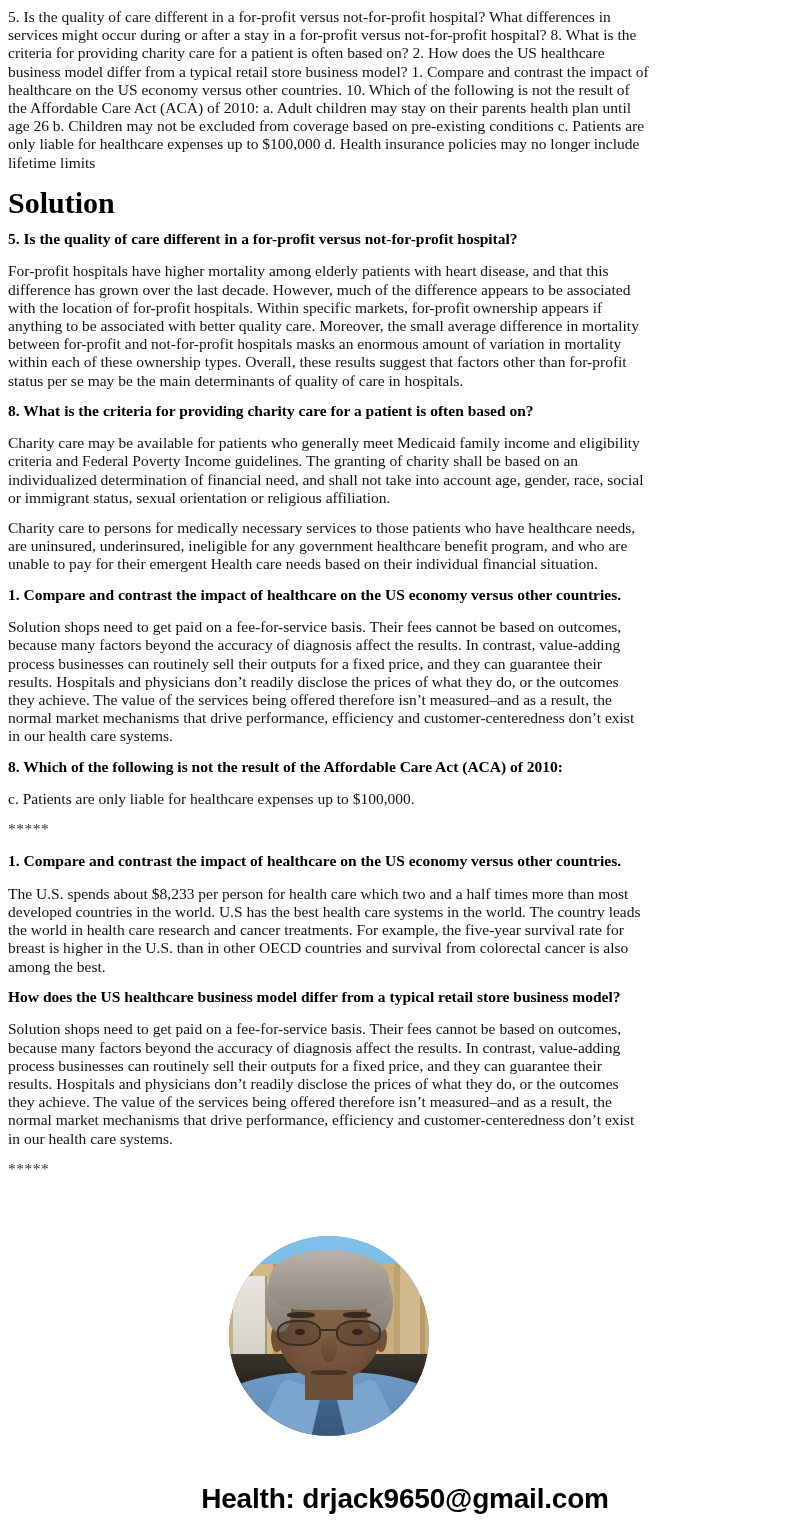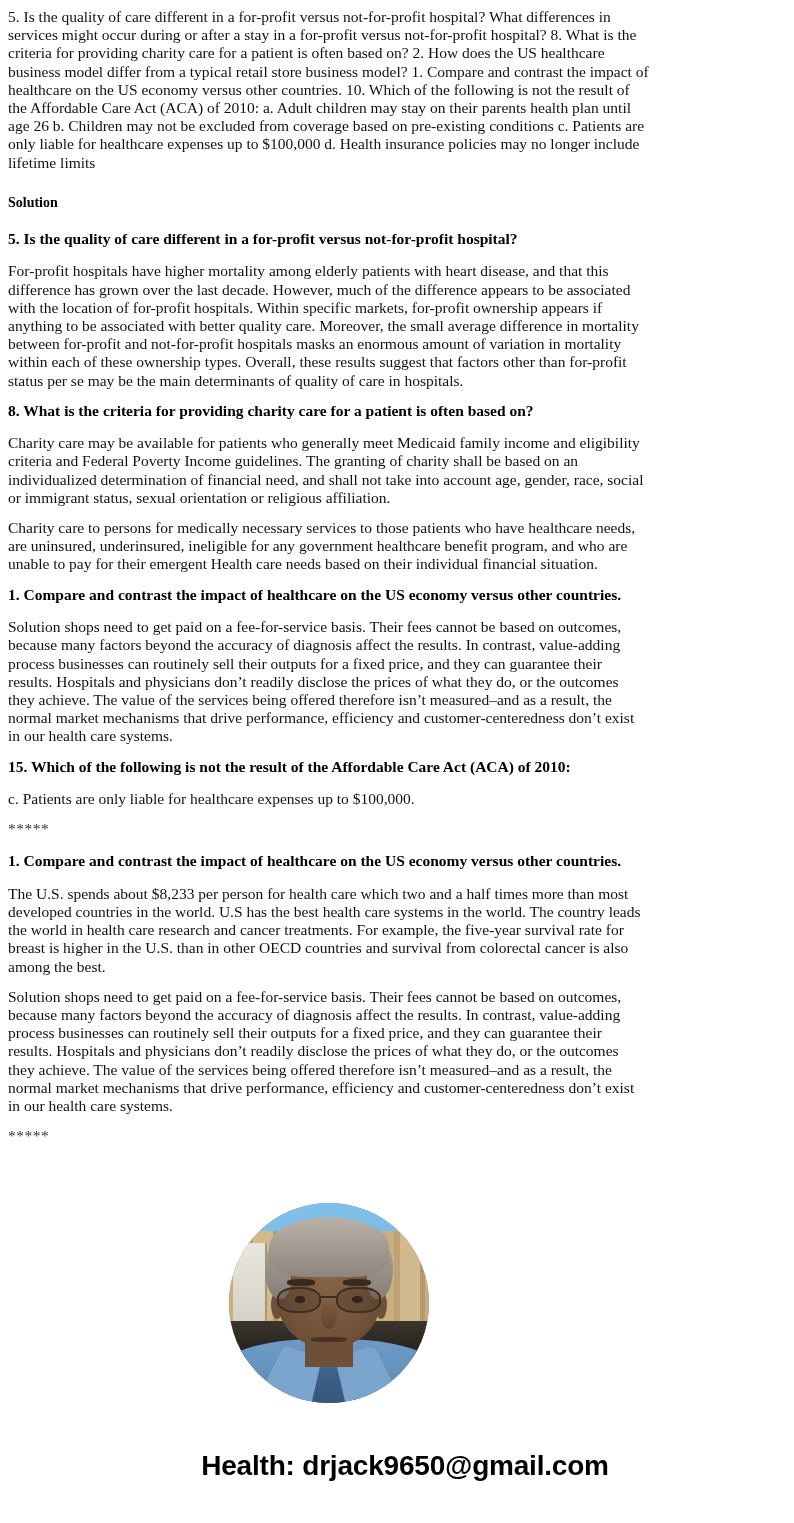--- a/index.html
+++ b/index.html
@@ -24,21 +24,21 @@
     font-size: 15.5px;
     line-height: 18.2px;
     margin: 0 0 12px 0;
     text-align: left;
     color: #111111;
   }
   p.body-text.intro {
     margin-bottom: 18px;
   }
   h2.section-title {
-    font-size: 14px;
+    font-size: 30px;
     line-height: 26px;
     font-weight: bold;
     margin: 16px 0 14px 0;
     color: #000000;
   }
   h3.qa-heading {
     font-size: 15.5px;
     line-height: 18.5px;
     font-weight: bold;
     margin: 0 0 14px 0;
@@ -257,30 +257,31 @@
   <h3 class="qa-heading">8. What is the criteria for providing charity care for a patient is often based on?</h3>
 
   <p class="body-text">Charity care may be available for patients who generally meet Medicaid family income and eligibility criteria and Federal Poverty Income guidelines. The granting of charity shall be based on an individualized determination of financial need, and shall not take into account age, gender, race, social or immigrant status, sexual orientation or religious affiliation.</p>
 
   <p class="body-text">Charity care to persons for medically necessary services to those patients who have healthcare needs, are uninsured, underinsured, ineligible for any government healthcare benefit program, and who are unable to pay for their emergent Health care needs based on their individual financial situation.</p>
 
   <h3 class="qa-heading">1. Compare and contrast the impact of healthcare on the US economy versus other countries.</h3>
 
   <p class="body-text">Solution shops need to get paid on a fee-for-service basis. Their fees cannot be based on outcomes, because many factors beyond the accuracy of diagnosis affect the results. In contrast, value-adding process businesses can routinely sell their outputs for a fixed price, and they can guarantee their results. Hospitals and physicians don’t readily disclose the prices of what they do, or the outcomes they achieve. The value of the services being offered therefore isn’t measured–and as a result, the normal market mechanisms that drive performance, efficiency and customer-centeredness don’t exist in our health care systems.</p>
 
-  <h3 class="qa-heading">15. Which of the following is not the result of the Affordable Care Act (ACA) of 2010:</h3>
+  <h3 class="qa-heading">8. Which of the following is not the result of the Affordable Care Act (ACA) of 2010:</h3>
 
   <p class="body-text">c. Patients are only liable for healthcare expenses up to $100,000.</p>
 
   <p class="stars">*****</p>
 
   <h3 class="qa-heading">1. Compare and contrast the impact of healthcare on the US economy versus other countries.</h3>
 
   <p class="body-text">The U.S. spends about $8,233 per person for health care which two and a half times more than most developed countries in the world. U.S has the best health care systems in the world. The country leads the world in health care research and cancer treatments. For example, the five-year survival rate for breast is higher in the U.S. than in other OECD countries and survival from colorectal cancer is also among the best.</p>
 
+  <h3 class="qa-heading">How does the US healthcare business model differ from a typical retail store business model?</h3>
 
   <p class="body-text">Solution shops need to get paid on a fee-for-service basis. Their fees cannot be based on outcomes, because many factors beyond the accuracy of diagnosis affect the results. In contrast, value-adding process businesses can routinely sell their outputs for a fixed price, and they can guarantee their results. Hospitals and physicians don’t readily disclose the prices of what they do, or the outcomes they achieve. The value of the services being offered therefore isn’t measured–and as a result, the normal market mechanisms that drive performance, efficiency and customer-centeredness don’t exist in our health care systems.</p>
 
   <p class="stars">*****</p>
 
   <div class="avatar-block">
     <div class="avatar" title="Portrait photograph of an older man with grey hair, eyeglasses, a light blue shirt and a dark blue tie, seated in front of a carved beige wooden panel">
       <div class="av-sky"></div>
       <div class="av-wall"></div>
       <div class="av-doorframe"></div>

